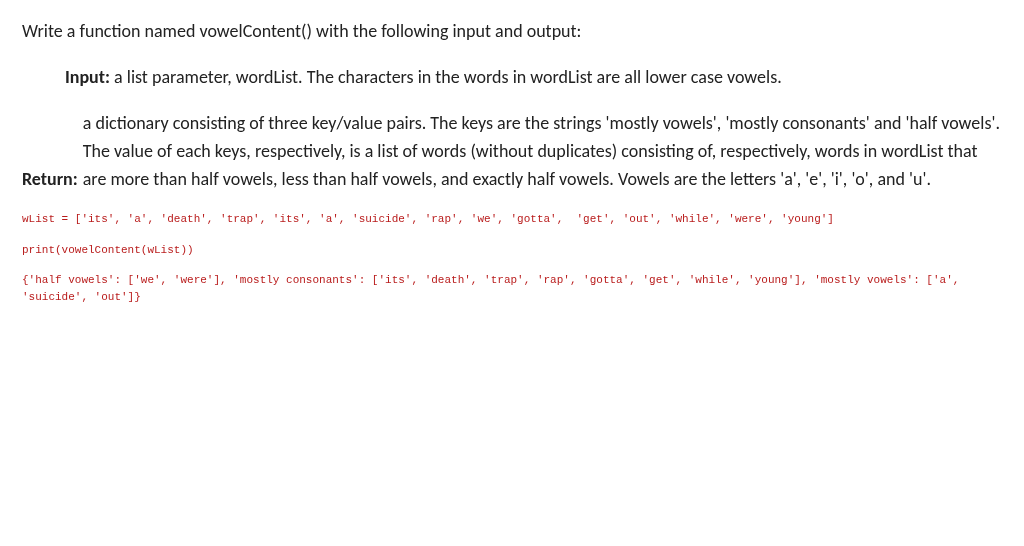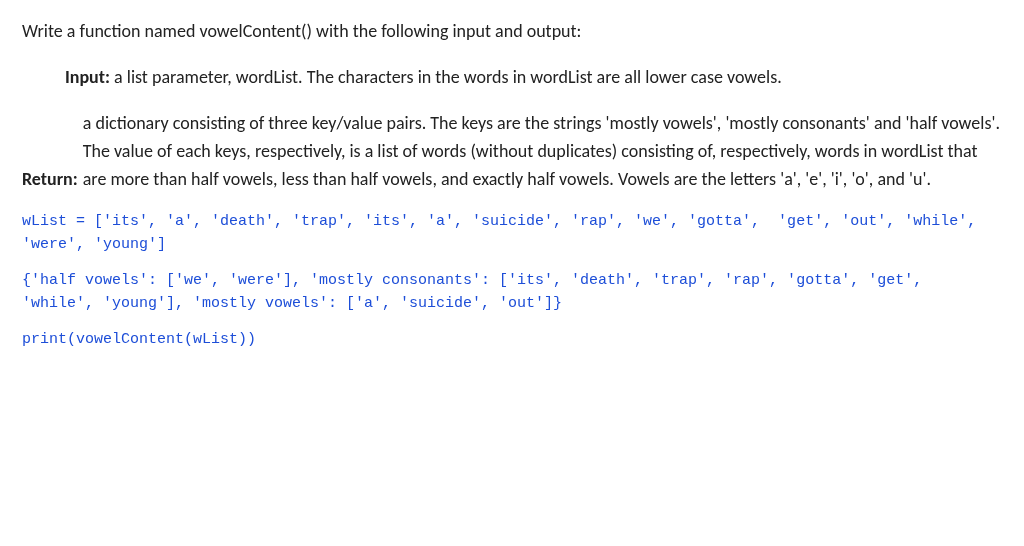--- a/index.html
+++ b/index.html
@@ -27,22 +27,22 @@
       flex: 0 0 auto;
       font-weight: 700;
       white-space: nowrap;
     }
     .return-body {
       flex: 1 1 auto;
       padding-left: 5px;
     }
     .mono {
       font-family: Consolas, "Courier New", monospace;
-      font-size: 15px;
-      color: #1d4ed8;
+      font-size: 11px;
+      color: #b91c1c;
       line-height: 1.5;
       white-space: pre-wrap;
       word-break: break-word;
     }
     .code-block {
       margin-bottom: 14px;
     }
   </style>
 </head>
 <body>
@@ -58,17 +58,17 @@
   </div>
 
   <div class="para return-block">
     <span class="return-label">Return:</span>
     <span class="return-body"> a dictionary consisting of three key/value pairs. The keys are the strings 'mostly vowels', 'mostly consonants' and 'half vowels'. The value of each keys, respectively, is a list of words (without duplicates) consisting of, respectively, words in wordList that are more than half vowels, less than half vowels, and exactly half vowels. Vowels are the letters 'a', 'e', 'i', 'o', and 'u'.</span>
   </div>
 
 
   <div class="mono code-block">wList = ['its', 'a', 'death', 'trap', 'its', 'a', 'suicide', 'rap', 'we', 'gotta',  'get', 'out', 'while', 'were', 'young']</div>
 
+  <div class="mono code-block">print(vowelContent(wList))</div>
+
   <div class="mono code-block">{'half vowels': ['we', 'were'], 'mostly consonants': ['its', 'death', 'trap', 'rap', 'gotta', 'get', 'while', 'young'], 'mostly vowels': ['a', 'suicide', 'out']}</div>
-
-  <div class="mono code-block">print(vowelContent(wList))</div>
 
 </div>
 
 </body></html>

